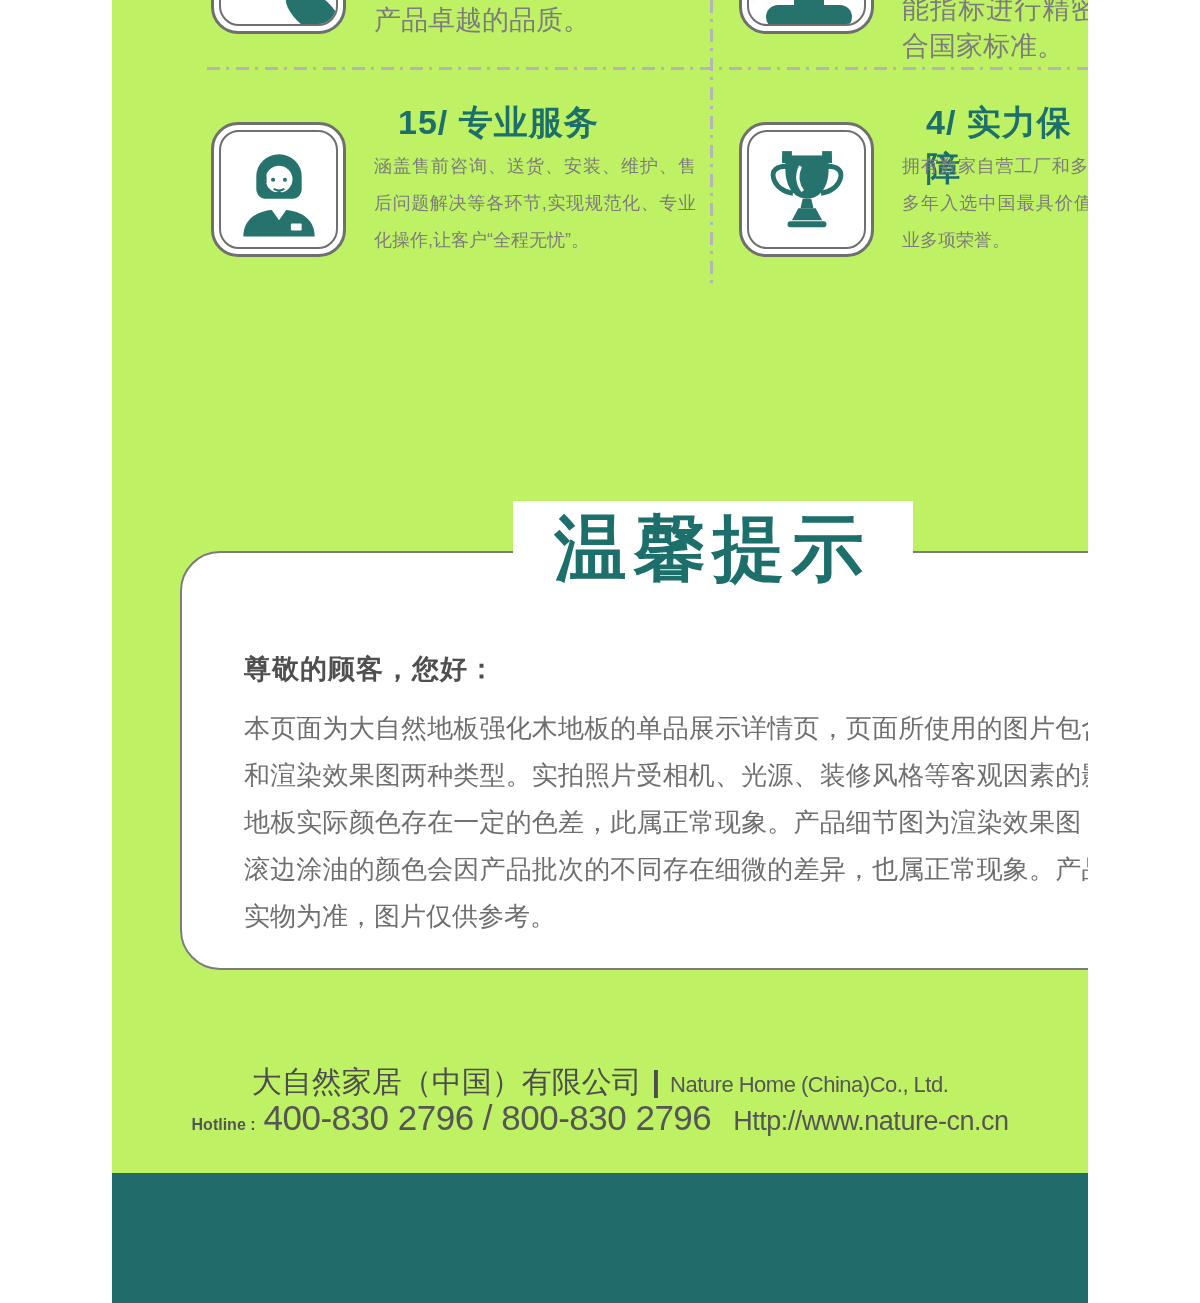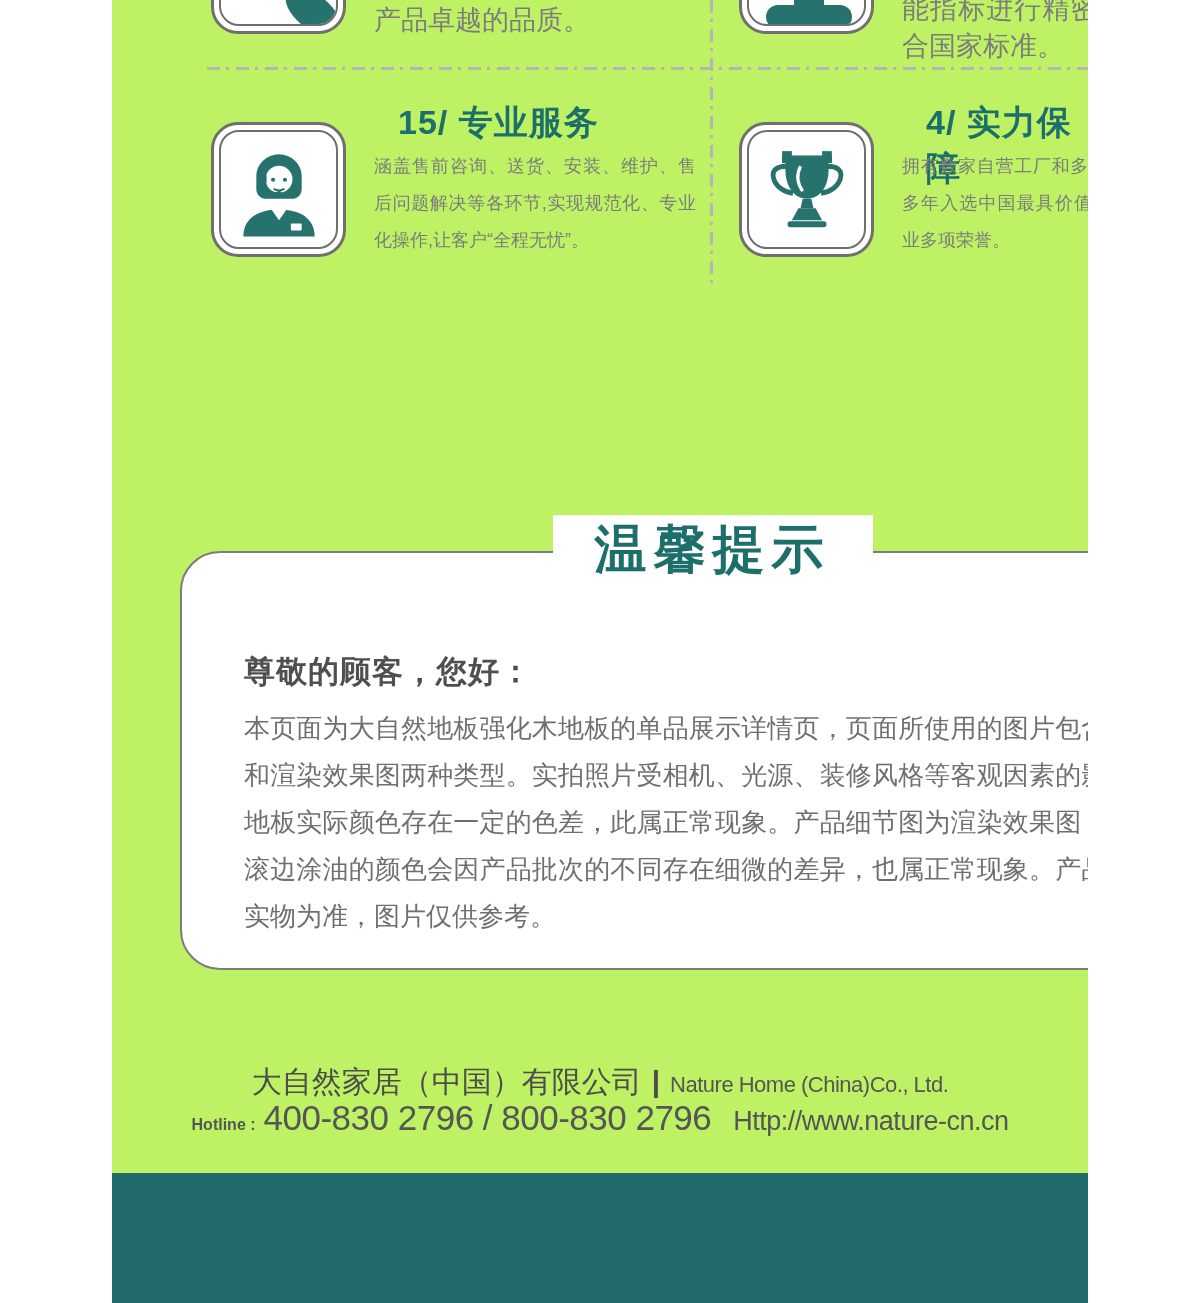--- a/index.html
+++ b/index.html
@@ -55,25 +55,25 @@
   .ic16 { left:627px; top:122px; }
   
   .tips-box {
     position:absolute; left:68px; top:551px; width:1065px; height:419px;
     border:2px solid #7c7c7c; border-radius:40px; background:#fff;
   }
   .tips-title {
     position:absolute; left:50%; top:0; transform:translate(-50%,-54%);
     background:#ffffff; padding:0 42px; white-space:nowrap;
     font-family:Liberation Serif, serif;
-    font-size:52px; font-weight:900; letter-spacing:7px; color:#1d6f6b;
+    font-size:72px; font-weight:900; letter-spacing:7px; color:#1d6f6b;
   }
   .tips-greeting {
     position:absolute; left:62px; top:98px;
-    font-size:31px; font-weight:bold; color:#4f4f4f; letter-spacing:1px;
+    font-size:27px; font-weight:bold; color:#4f4f4f; letter-spacing:1px;
   }
   .tips-body {
     position:absolute; left:62px; top:152px; width:968px;
     font-size:26px; line-height:47px; color:#6f6f6f;
     text-align:justify; text-justify:inter-character;
   }
   
   .footer-line1 {
     position:absolute; left:0; top:1062px; width:100%;
     display:flex; justify-content:center; align-items:baseline; gap:10px;

